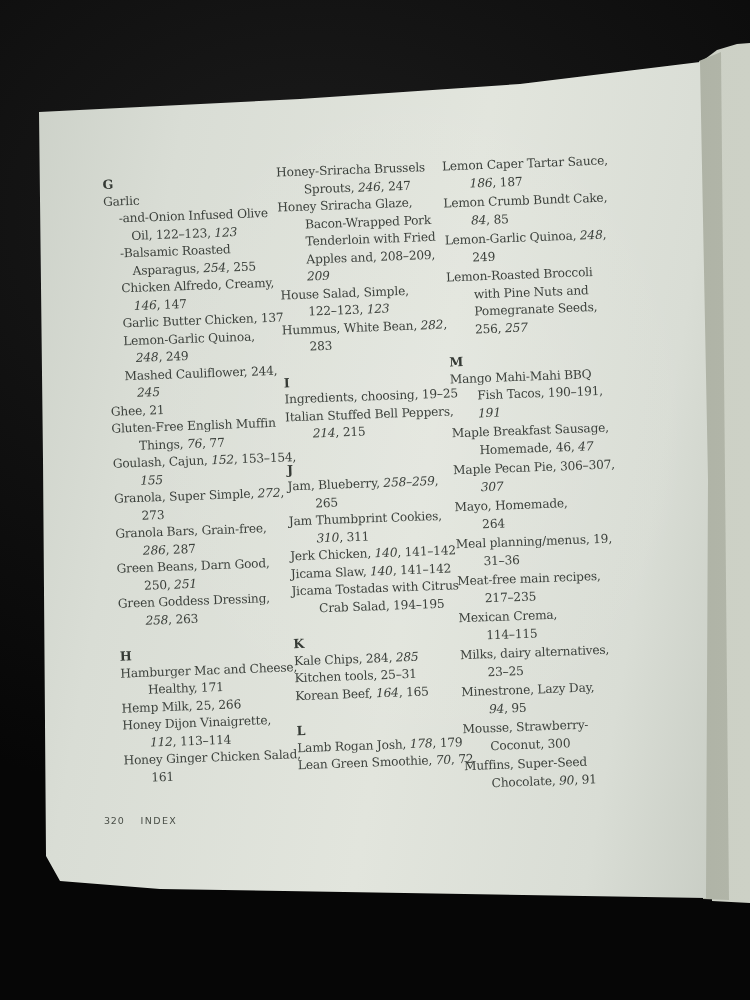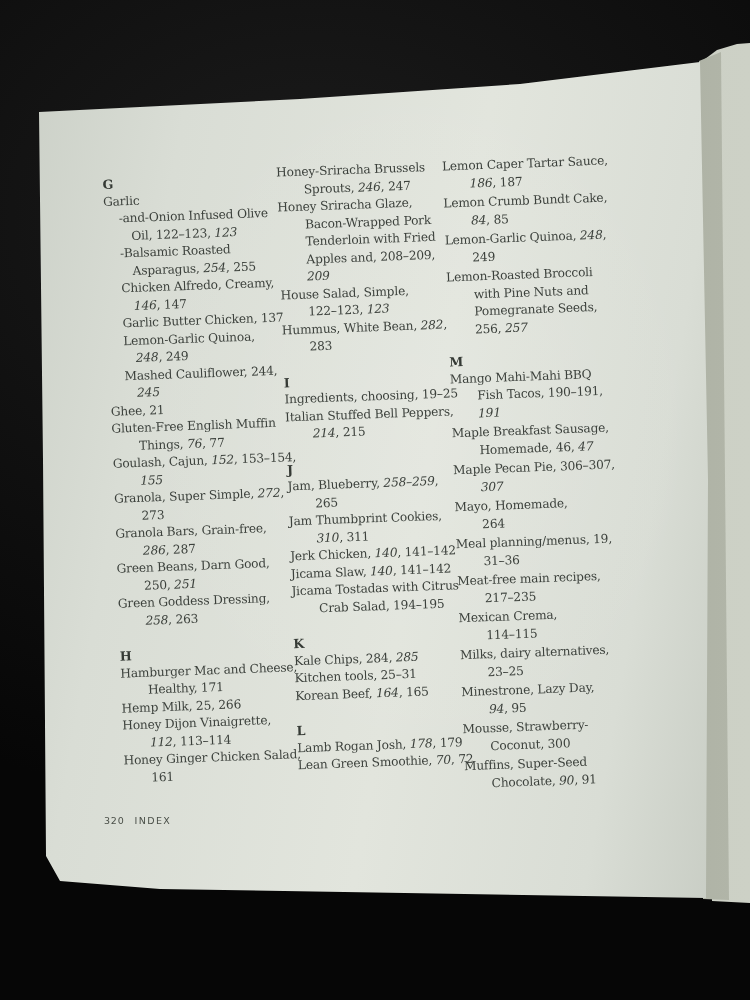--- a/index.html
+++ b/index.html
@@ -51,21 +51,21 @@
   }
   .column > .letter:first-child{margin-top:0;}
   .column-3 .letter{margin-top:14px;}
   .column-3 .entry{margin-bottom:2px;}
   em{font-style:italic;}
   .page-footer{
     position:absolute;left:104px;top:815px;
     font-family:"DejaVu Sans", sans-serif;font-size:9.5px;color:var(--footer-ink);
     letter-spacing:1.4px;
   }
-  .page-footer .num{margin-right:10px;letter-spacing:0.8px;}
+  .page-footer .num{margin-right:16px;letter-spacing:0.8px;}
 </style>
 </head>
 <body>
 
 <div class="under-page"></div>
 <div class="crease"></div>
 <div class="book-page">
   <div class="index-content">
     <div class="column column-1">
         <div class="letter">G</div>

